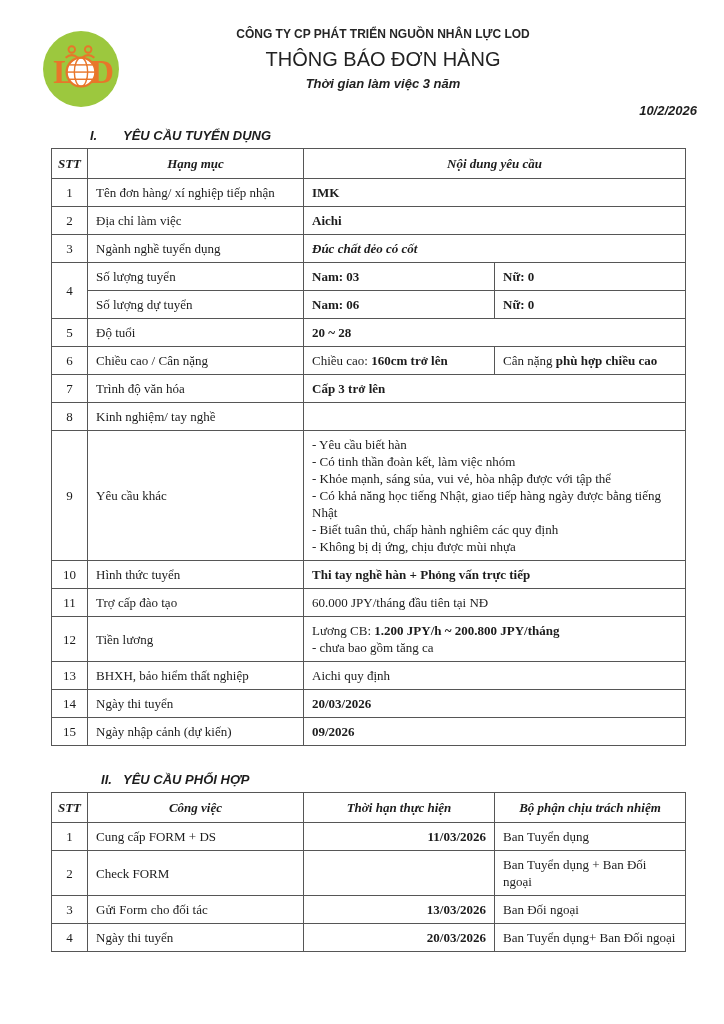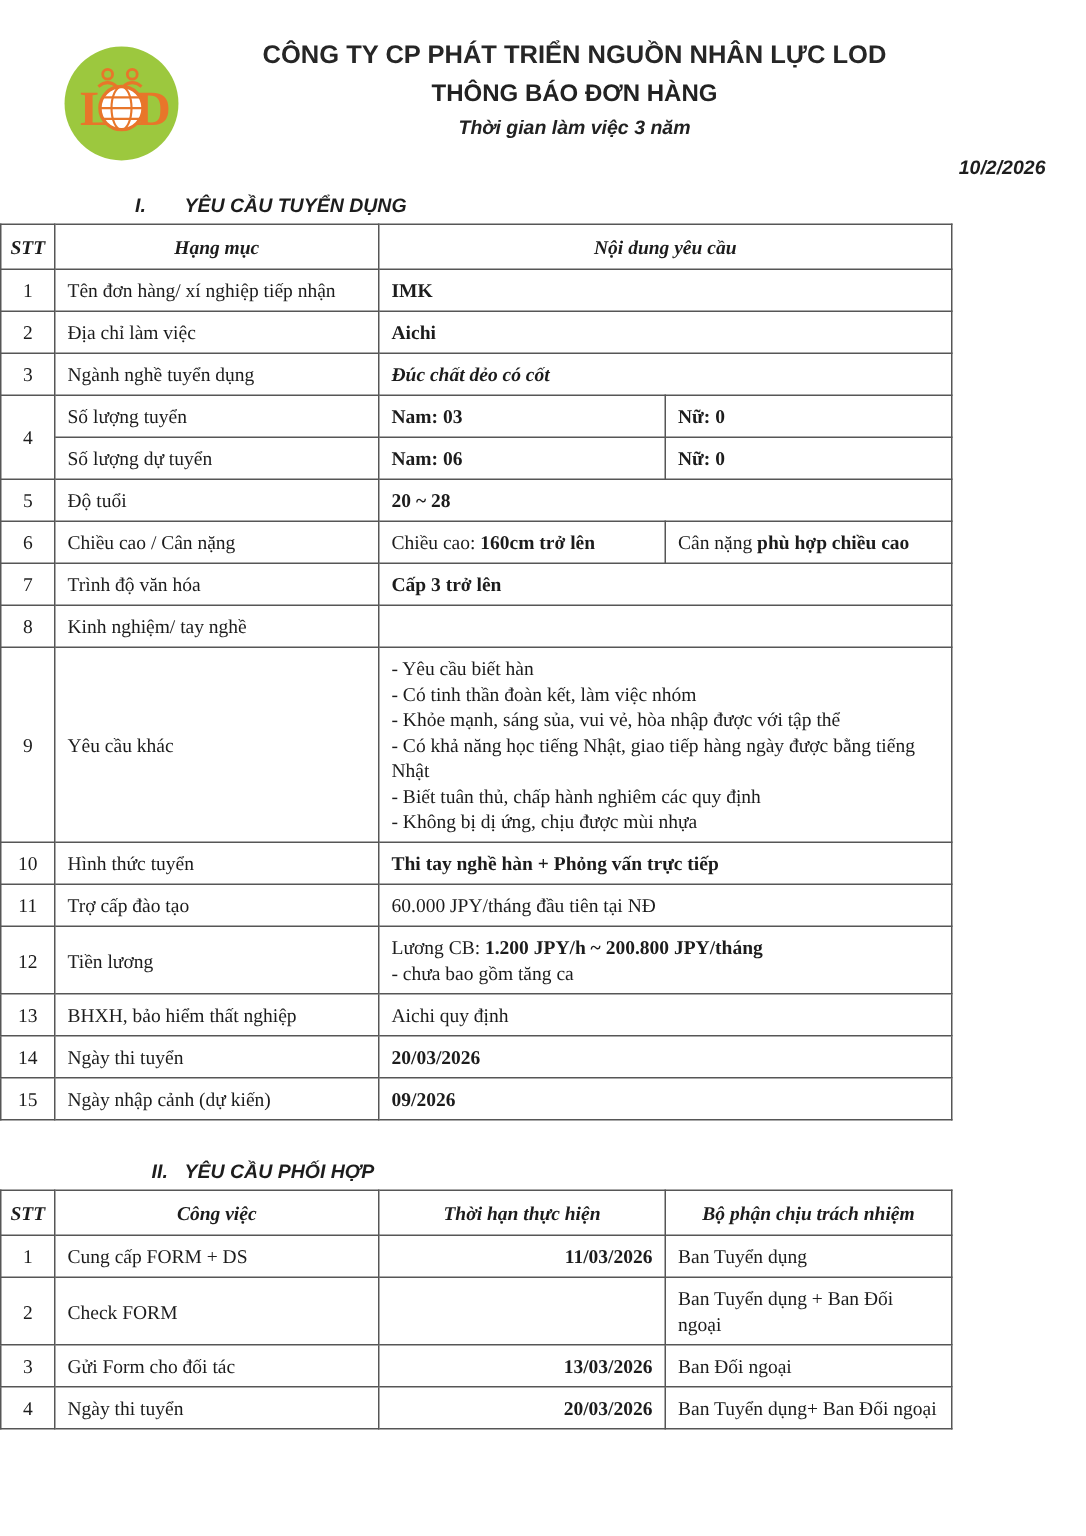--- a/index.html
+++ b/index.html
@@ -8,34 +8,34 @@
     width:724px; height:1024px;
     background:#ffffff;
     color:#1e1e1e;
     font-family:"Liberation Serif", serif;
     overflow:hidden;
   }
   
   .header { position:relative; padding-top:27px; }
   .logo { position:absolute; left:42px; top:30px; width:78px; height:78px; }
   .header-text { text-align:center; padding-left:42px; font-family:"Liberation Sans", sans-serif; }
-  .company { font-size:17px; font-weight:bold; color:#262626; }
+  .company { font-size:12px; font-weight:bold; color:#262626; }
   .address { font-size:12.5px; margin-top:6px; color:#2b2b2b; }
-  .doc-title { font-size:16px; font-weight:bold; margin-top:7px; color:#222; }
+  .doc-title { font-size:20px; font-weight:normal; margin-top:7px; color:#222; }
   .doc-subtitle { font-size:13px; font-weight:bold; font-style:italic; margin-top:5px; color:#222; }
   .date-row { text-align:right; padding-right:27px; margin-top:12px;
     font-family:"Liberation Sans", sans-serif; font-weight:bold; font-style:italic; font-size:13px; }
   
   .section-heading { display:flex; margin:10px 0 5px 90px;
     font-family:"Liberation Sans", sans-serif; font-weight:bold; font-style:italic;
     font-size:13px; color:#1d1d1d; }
   .section-heading .numeral { width:33px; }
   .sec2 { margin-top:26px;text-align:center; }
   
-  table.doc { border-collapse:collapse; width:634px; table-layout:fixed; }
+  table.doc { border-collapse:collapse; margin-left:51px; width:634px; table-layout:fixed; }
   table.doc th, table.doc td { border:1px solid #565656; vertical-align:middle;
     font-size:13px; line-height:17px; padding:5px 8px; color:#1c1c1c; overflow:hidden; }
   table.doc th { font-weight:bold; font-style:italic; text-align:center; height:19px; padding:5px 2px; }
   td.c-stt { text-align:center; padding:5px 2px; }
   td.c-label { text-align:left; padding-left:9px; }
   td.c-content { text-align:left; padding-left:10px; }
   td.a-center { text-align:right; padding-left:2px; padding-right:2px; }
   span.b { font-weight:bold; }
   span.bi { font-weight:bold; font-style:italic; }
   .line { min-height:17px; }

